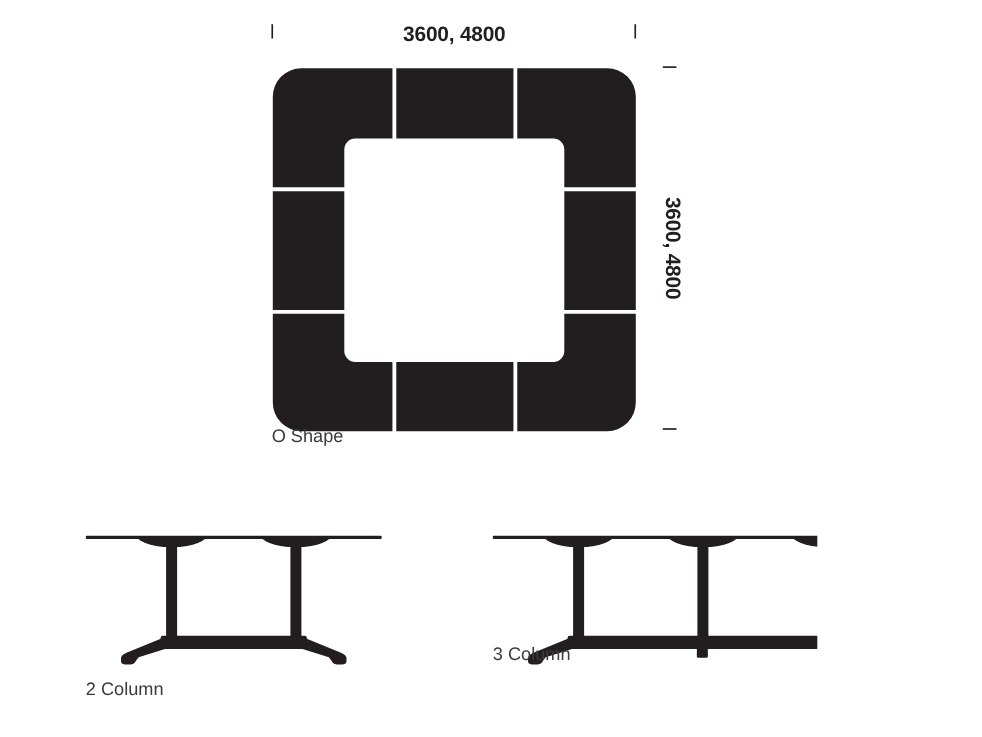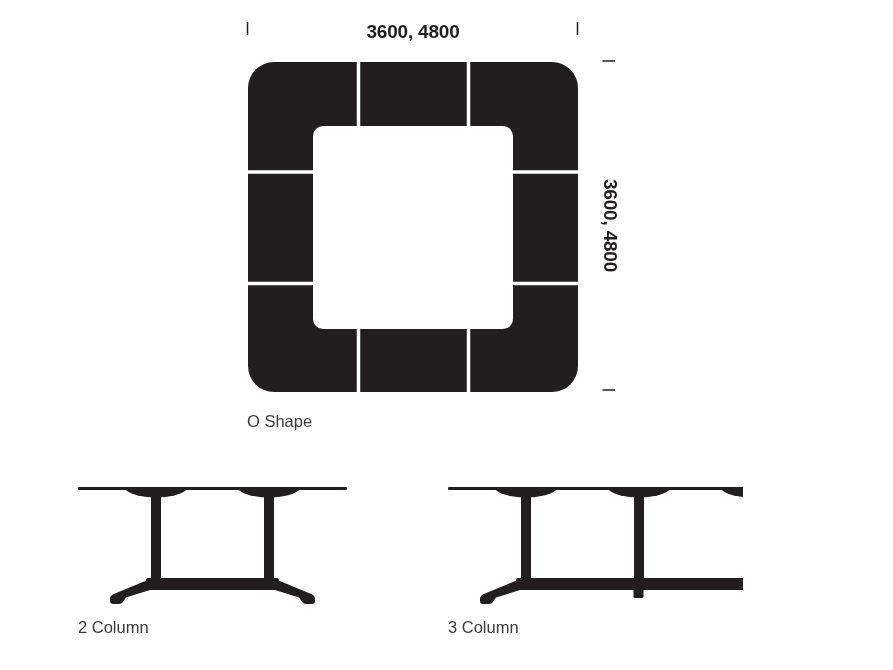--- a/index.html
+++ b/index.html
@@ -34,23 +34,23 @@
     writing-mode:vertical-rl;
     text-align:center;
   }
   .label{
     position:absolute;
     color:var(--label-text);
     font-size:16.5px;
     font-weight:400;
     white-space:nowrap;
   }
-  .label-oshape{left:247px;top:412px;text-align:right;}
+  .label-oshape{left:247px;top:388px;text-align:right;}
   .label-2col{left:78px;top:618px;text-align:right;}
-  .label-3col{left:448px;top:618px;}
+  .label-3col{left:448px;top:586px;}
 </style>
 </head>
 <body>
 
 <div class="canvas">
 
   <svg class="figure-svg" width="893" height="670" viewBox="0 0 893 670">
     <defs>
       <path id="plate" d="M -31,489.5 h 62 q -6,5 -17,6.8 l -6.5,0.9 h -15 l -6.5,-0.9 q -11,-1.8 -17,-6.8 Z"></path>
       <rect id="column" x="-5" y="492" width="10" height="90"></rect>

